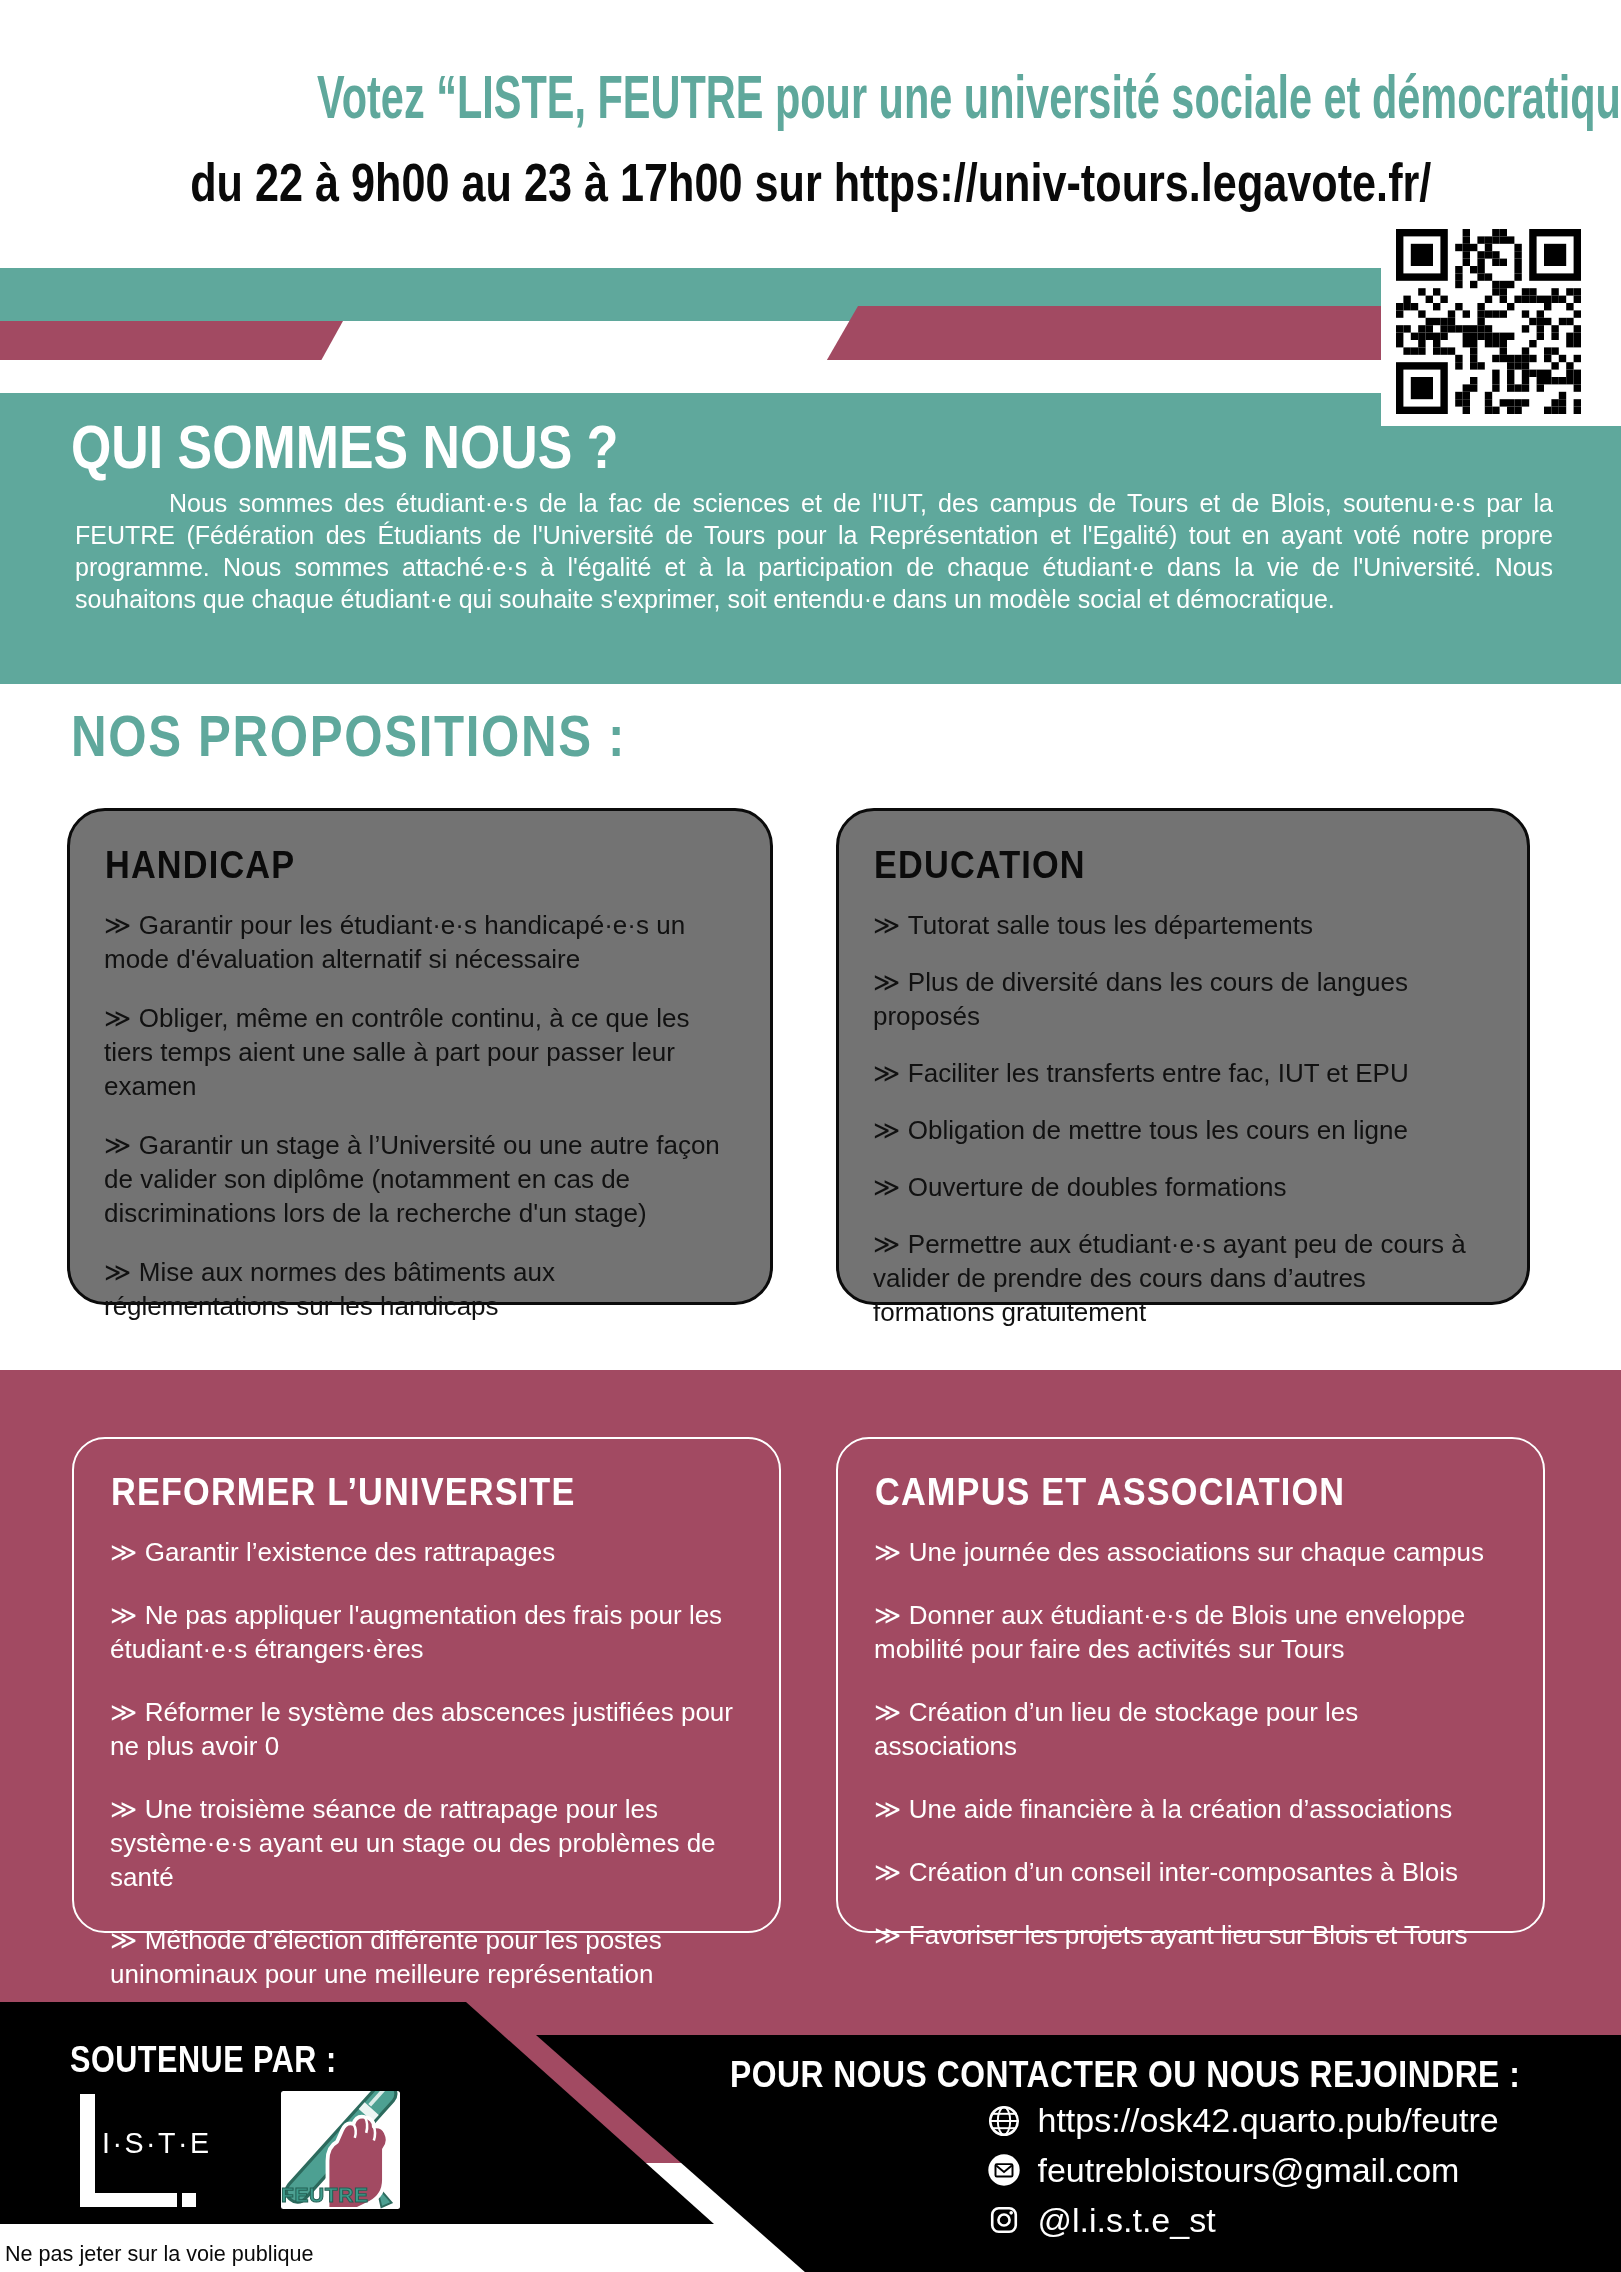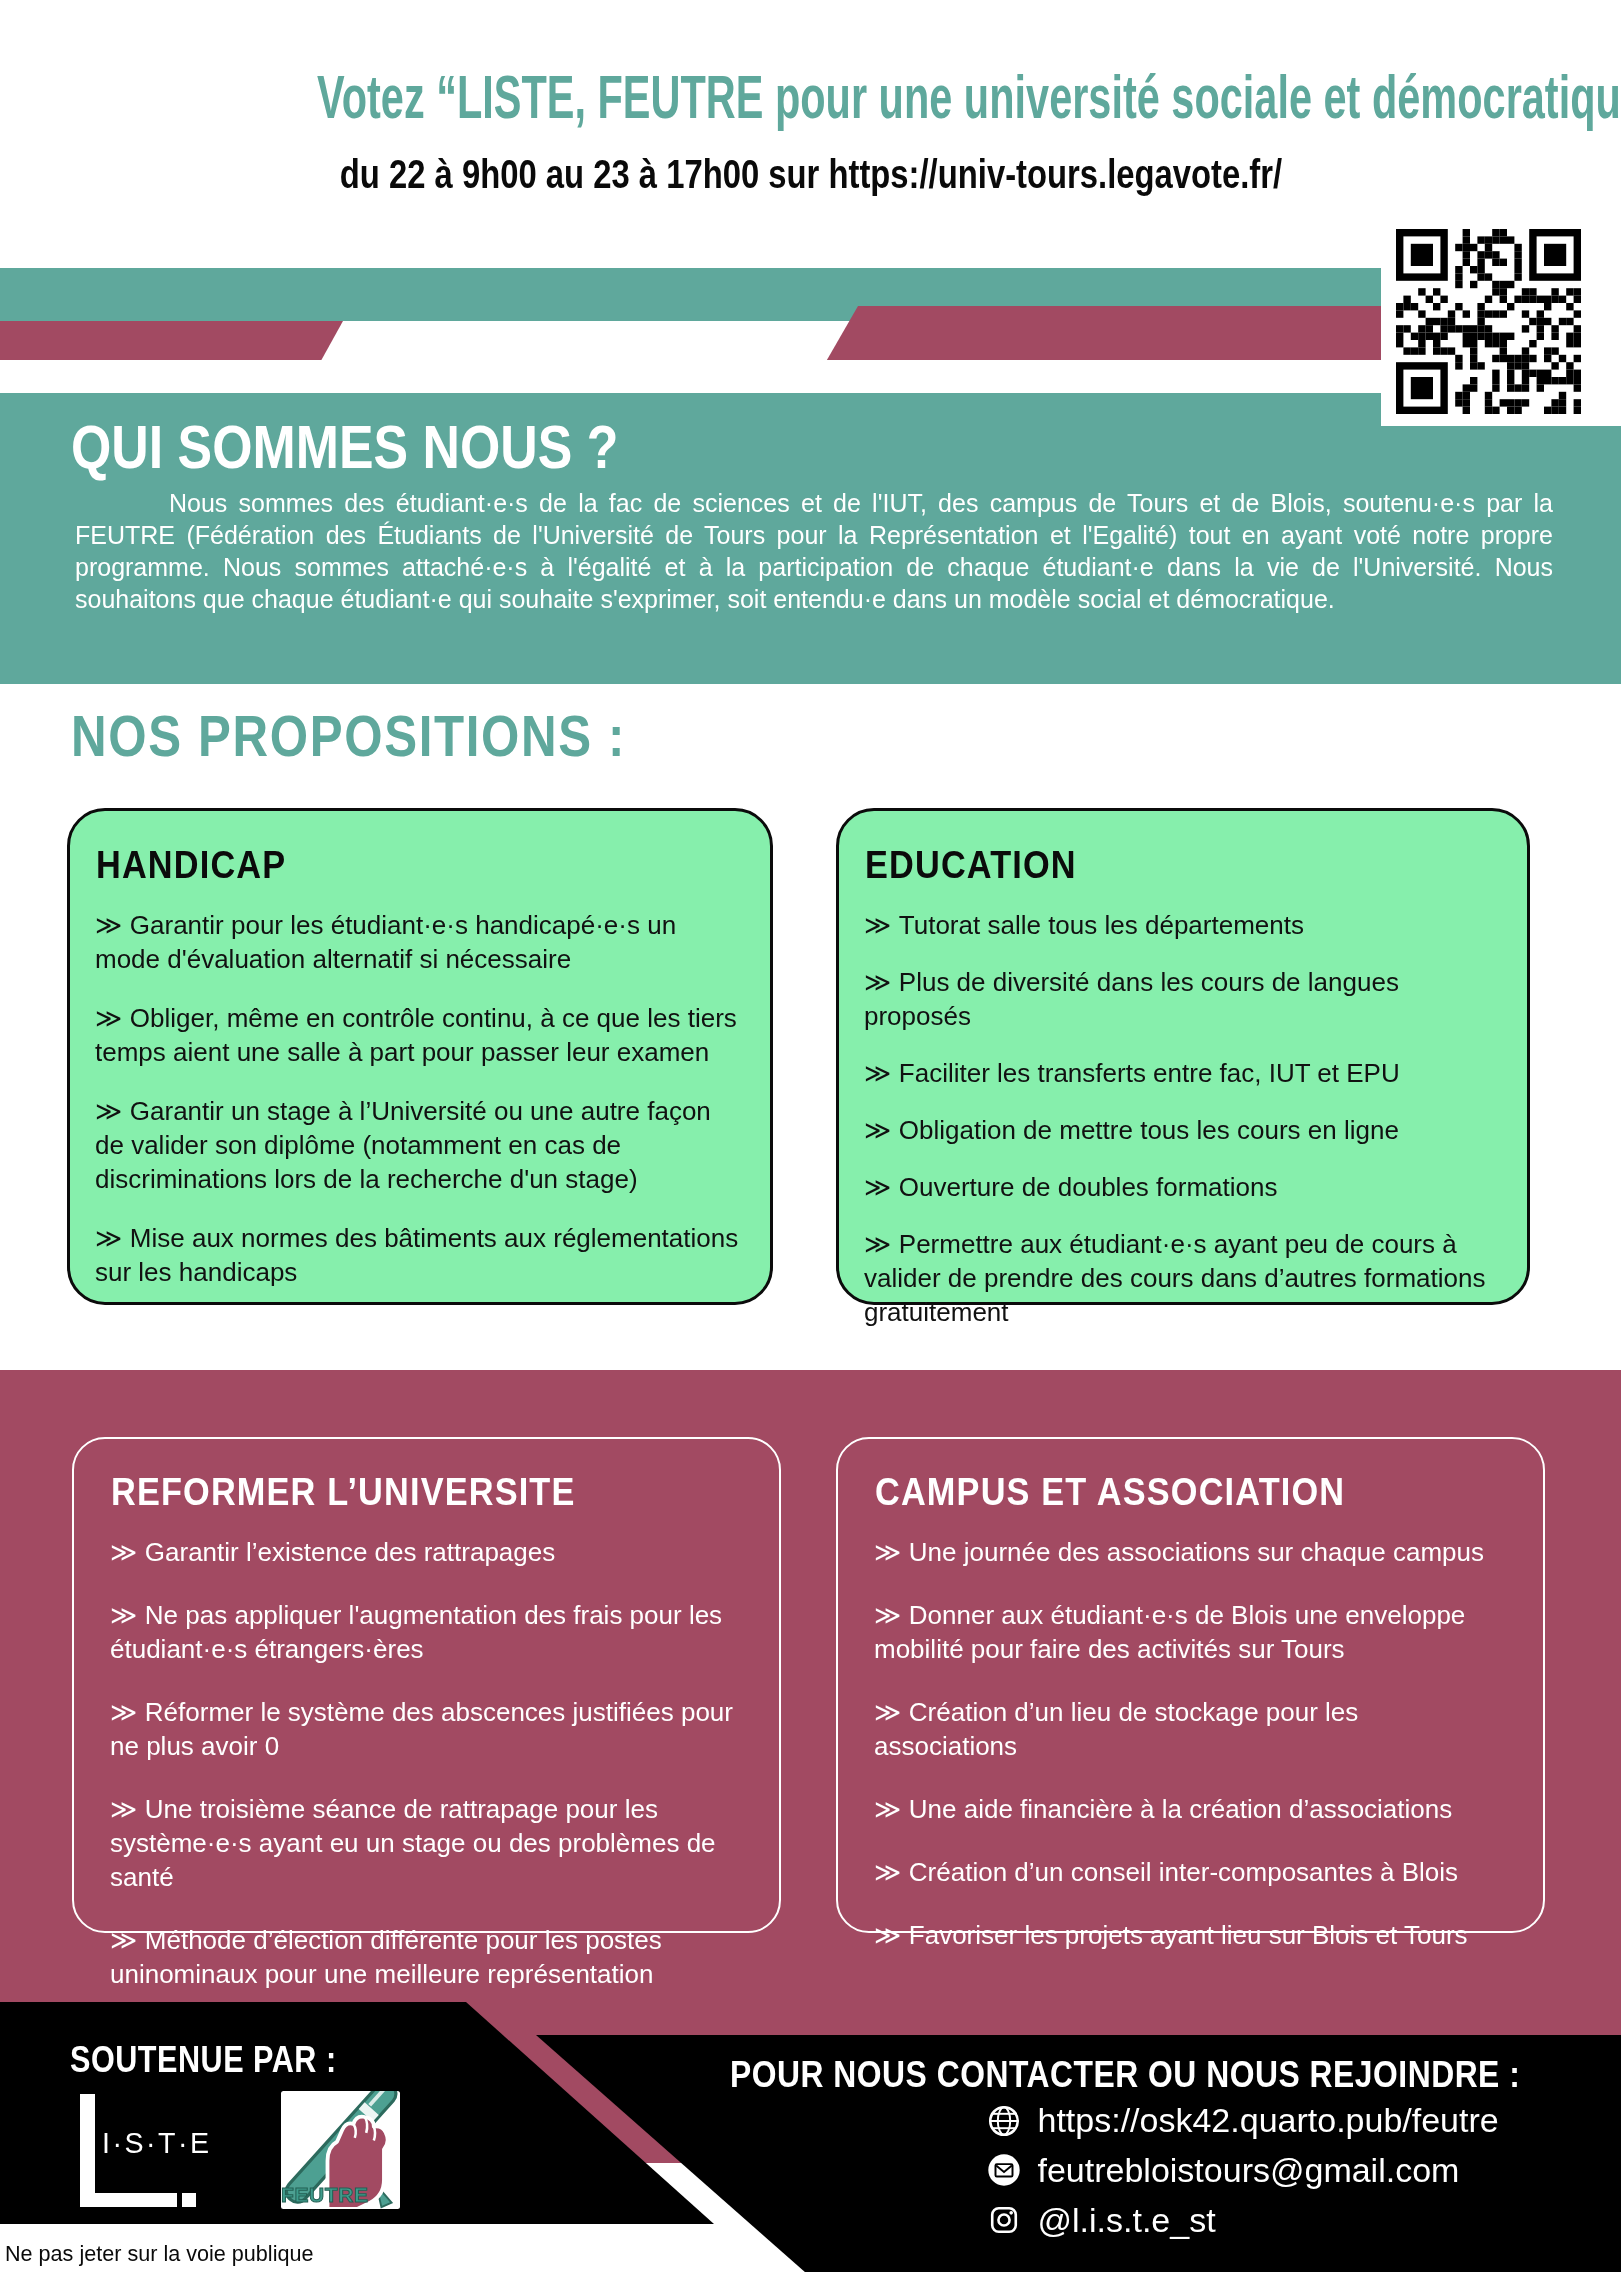--- a/index.html
+++ b/index.html
@@ -13,21 +13,21 @@
     font-family:"Liberation Sans", sans-serif;overflow:hidden;
   }
   .abs{position:absolute;}
   .cond{display:inline-block;transform-origin:left center;white-space:nowrap;}
   .center-line{position:absolute;left:0;width:1621px;text-align:center;white-space:nowrap;}
   .center-line .cond{transform-origin:center center;}
 
   
   .title{top:62px;font-weight:700;font-size:61px;color:var(--teal);}
   .title .cond{transform:scaleX(.68);letter-spacing:0px;}
-  .subtitle{top:151px;font-weight:700;font-size:41px;color:var(--ink);}
+  .subtitle{top:151px;font-weight:700;font-size:54px;color:var(--ink);}
   .subtitle .cond{transform:scaleX(.80);}
 
   
   .teal-band{left:0;top:268px;width:1621px;height:53px;background:var(--teal);}
   .maroon-band-left{left:0;top:321px;width:343px;height:39px;background:var(--maroon);
     clip-path:polygon(0 0,100% 0,93.7% 100%,0 100%);}
   .maroon-band-mid{left:825px;top:306px;width:796px;height:54px;background:var(--maroon);
     clip-path:polygon(33px 0,100% 0,100% 100%,1.9px 100%);}
 
   
@@ -42,21 +42,21 @@
   .who-title{left:71px;top:19px;font-size:61px;font-weight:700;color:#fff;position:absolute;}
   .who-title .cond{transform:scaleX(.85);}
   .who-body{left:75px;top:94px;width:1478px;position:absolute;color:#fff;
     font-size:25px;line-height:32px;text-align:justify;text-indent:94px;}
 
   
   .nos-heading{left:71px;top:702px;font-size:58px;font-weight:700;color:var(--teal);}
   .nos-heading .cond{transform:scaleX(.85);letter-spacing:1.9px;}
 
   .card{border-radius:38px;box-sizing:border-box;}
-  .card-white{border:3.8px solid #0b0b0b;background:#86efac;padding:28px 25px;}
+  .card-white{border:3.8px solid #0b0b0b;background:#737373;padding:28px 34px;}
   .card-maroon{border:2.5px solid #ffffff;background:transparent;padding:27px 36px;border-radius:33px;}
   .card1{left:67px;top:808px;width:706px;height:497px;}
   .card2{left:836px;top:808px;width:694px;height:497px;}
   .card3{left:72px;top:1437px;width:709px;height:496px;}
   .card4{left:836px;top:1437px;width:709px;height:496px;}
 
   .card-title{font-size:39px;font-weight:700;margin:3.8px 0 9px 1.3px;}
   .card-title .cond{transform:scaleX(.88);letter-spacing:1.3px;}
   .card-white .card-title{color:#0b0b0b;}
   .card-maroon .card-title{color:#fff;}

